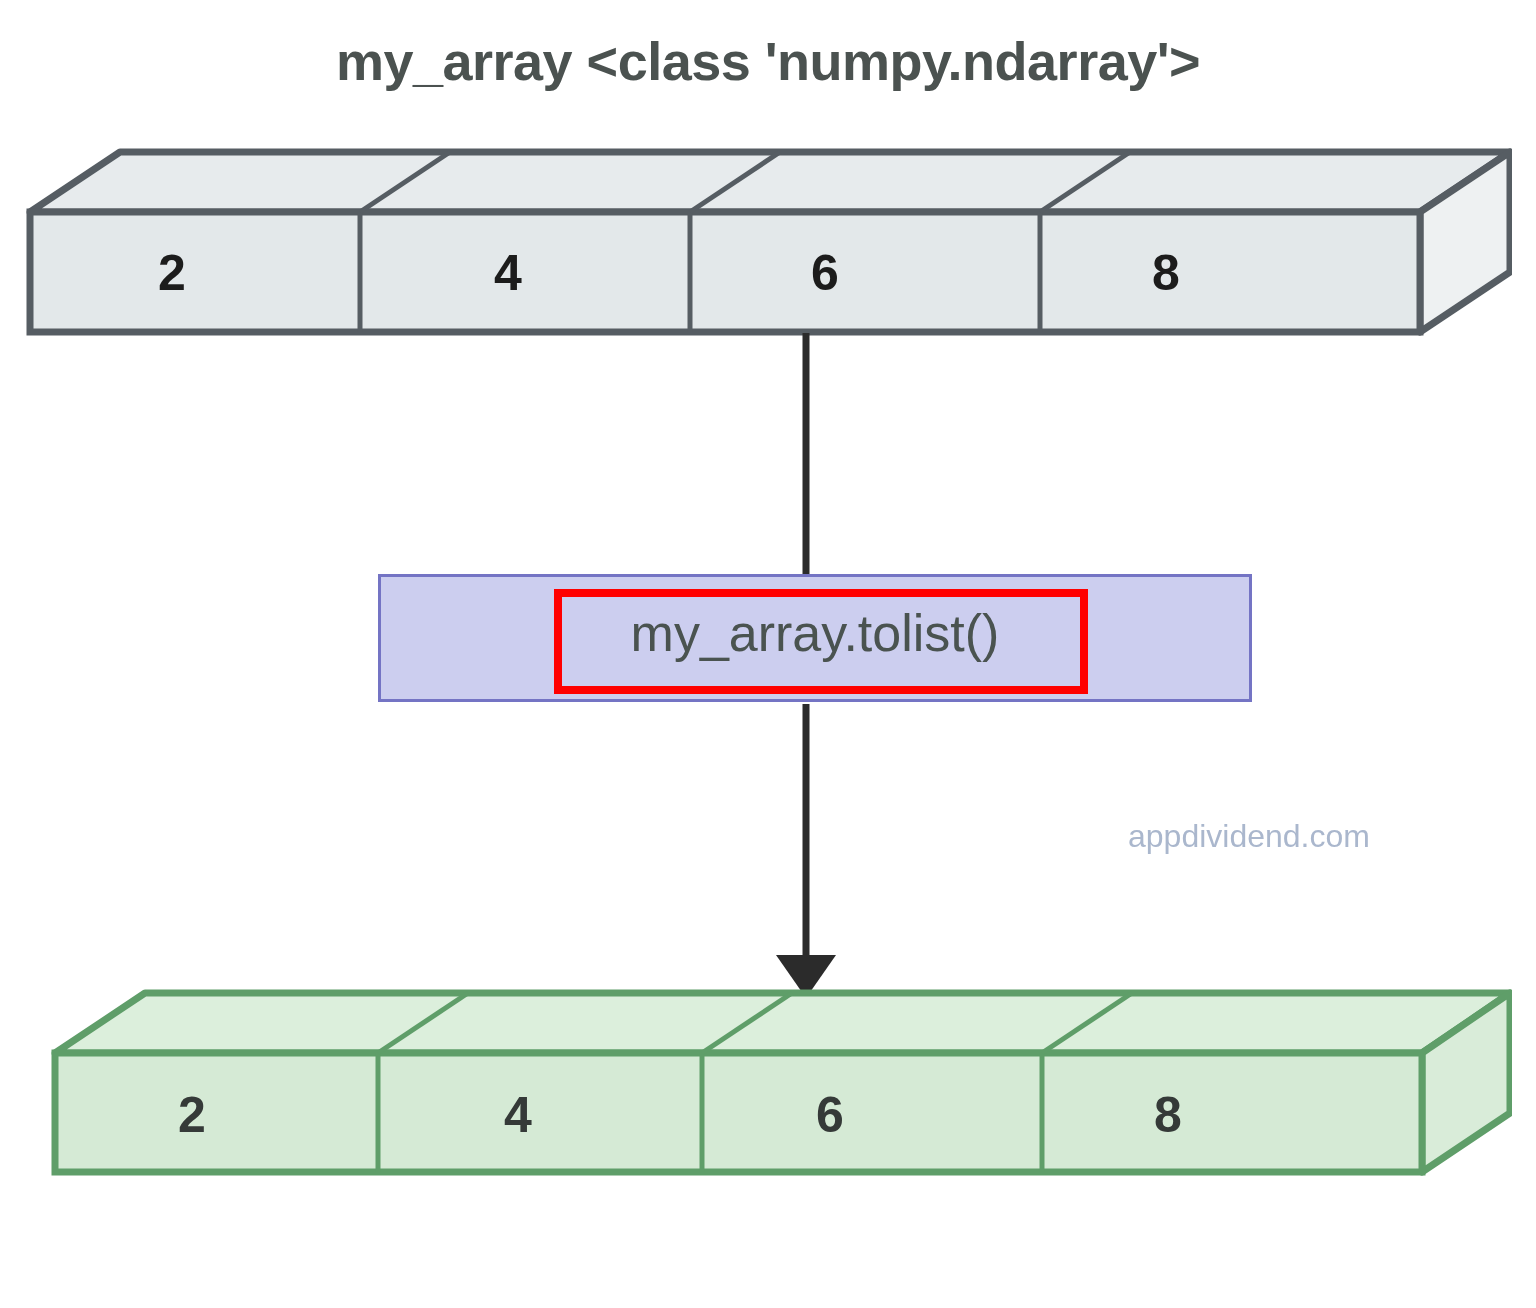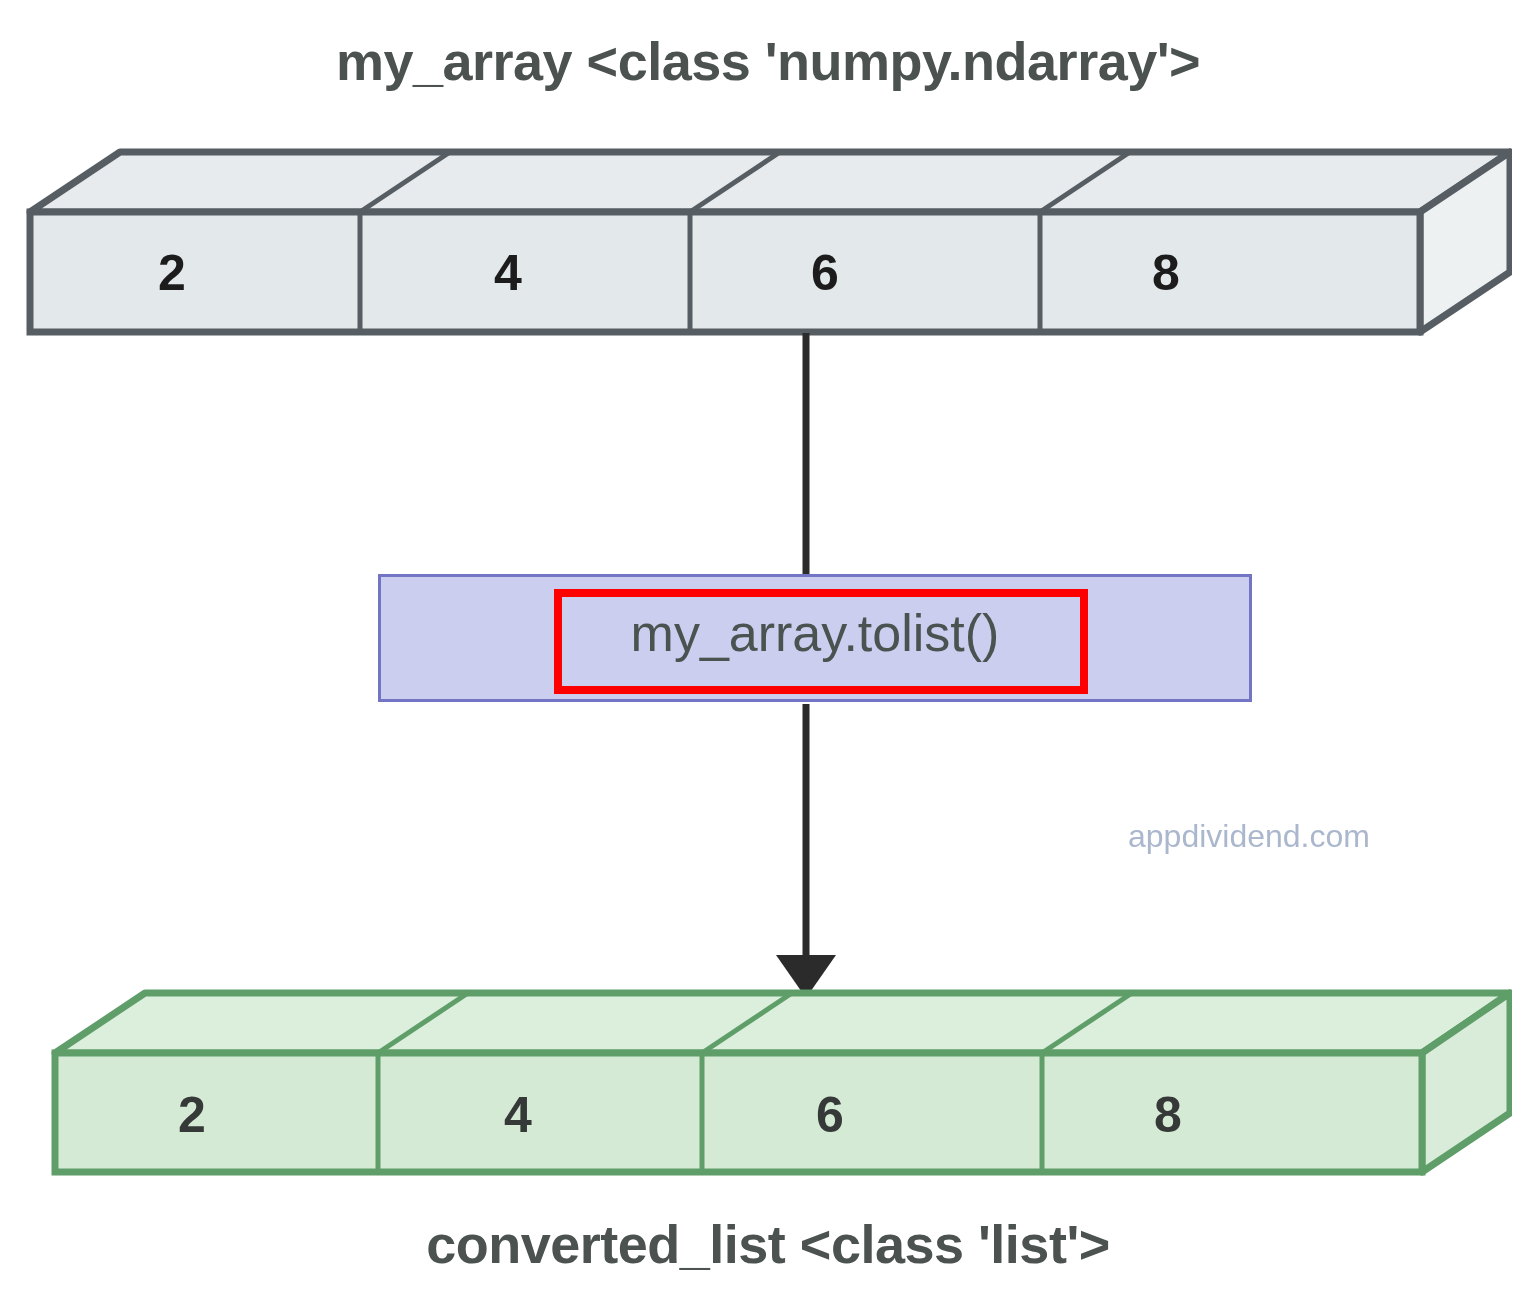--- a/index.html
+++ b/index.html
@@ -159,15 +159,14 @@
   <div class="cellval green" style="left:478px;  top:1090px;">4</div>
   <div class="cellval green" style="left:790px;  top:1090px;">6</div>
   <div class="cellval green" style="left:1128px; top:1090px;">8</div>
 
   <div id="op-box"></div>
   <div id="op-highlight"></div>
   <div id="op-label">my_array.tolist()</div>
 
   <div id="watermark">appdividend.com</div>
 
-  <div class="caption" id="title-bottom">converted_list &lt;class 'list'&gt;</div>
 
 </div>
 
 </body></html>

